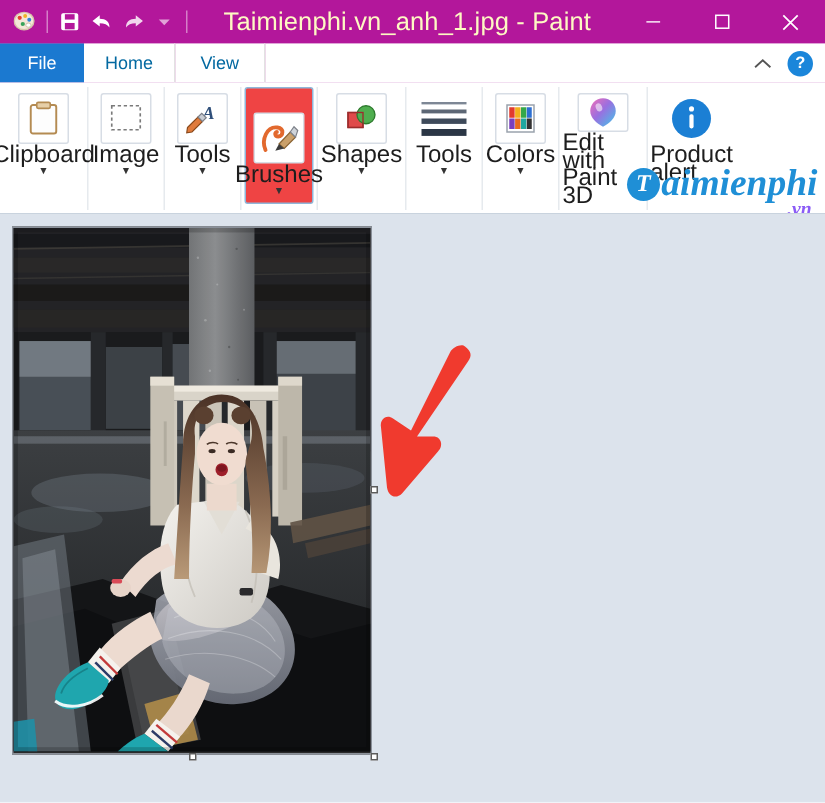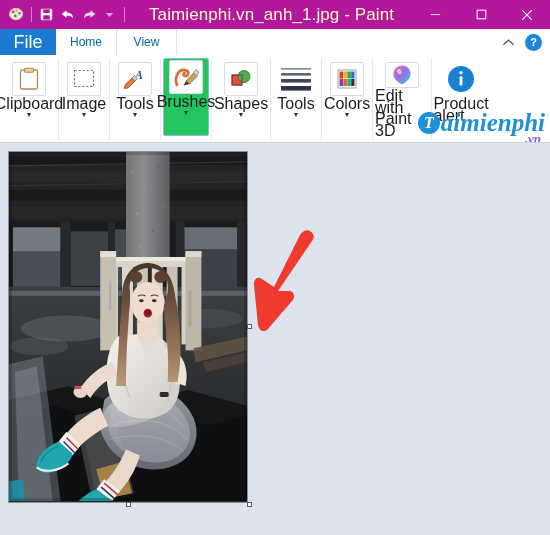--- a/index.html
+++ b/index.html
@@ -63,21 +63,21 @@
     position: relative;
     height: 26px;
     background: #b3179b;
     display: flex;
     align-items: stretch;
   }
   #tab-file {
     width: 56px;
     background: #1b79d0;
     color: #ffffff;
-    font-size: 18px;
+    font-size: 12px;
     display: flex; align-items: center; justify-content: center;
   }
   .rib-tab {
     min-width: 60px;
     padding: 0 14px;
     background: #ffffff;
     color: #0369a1;
     font-size: 12px;
     display: flex; align-items: center; justify-content: center;
     border-right: 1px solid #e2e2e2;
@@ -128,23 +128,23 @@
     width: 46px;
     height: 78px;
     display: flex;
     flex-direction: column;
     align-items: center;
     padding-top: 4px;
     border-radius: 2px;
   }
   .rib-item.wide { width: 54px; }
   .rib-item.selected {
-    background: #22c55e;
+    background: #ef4444;
     border: 1px solid #8fb7da;
-    padding-top: 1px;
+    padding-top: 16px;
   }
   .rib-icon {
     width: 34px; height: 34px;
     display: flex; align-items: center; justify-content: center;
     background: #ffffff;
     border: 1px solid #d7dde5;
     border-radius: 2px;
     margin-bottom: 2px;
   }
   .rib-icon.plain { border: none; background: transparent; }

